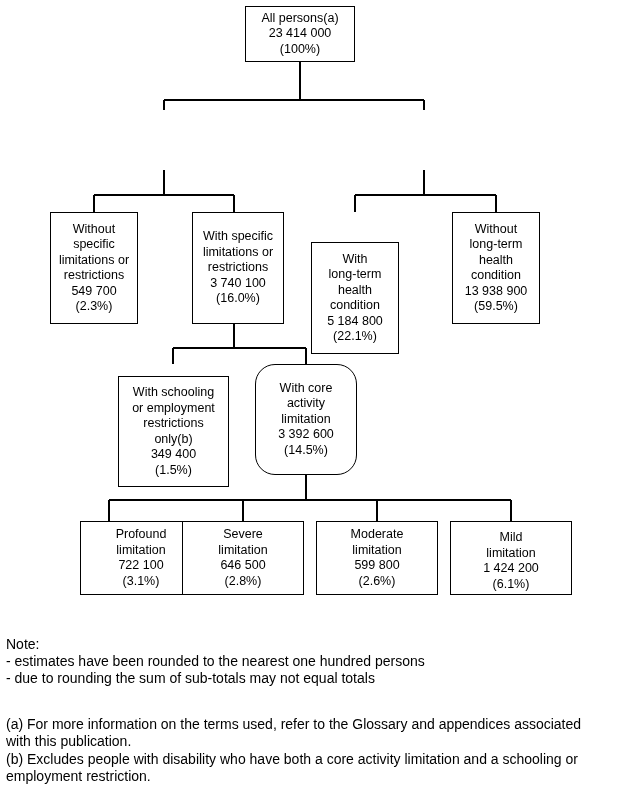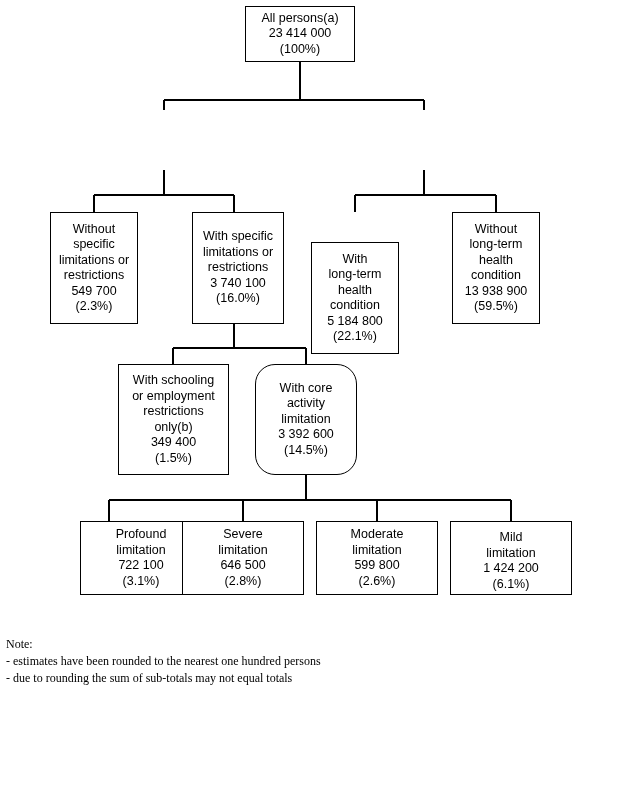--- a/index.html
+++ b/index.html
@@ -47,23 +47,22 @@
   }
   .node-label {
     white-space: pre-line;
   }
   .node-count, .node-pct {
     white-space: nowrap;
   }
   .notes-block {
     position: absolute;
     left: 6px;
-    font-size: 12px;
+    font-size: 14px;
     line-height: 17px;
-    font-family: Liberation Serif, serif;
   }
   #notes-primary { top: 636px; width: 600px; }
   #notes-footnotes { top: 716px; width: 586px; }
   .note-line { white-space: pre-wrap; }
   .footnote-line { margin-bottom: 1px; }
 </style>
 </head>
 <body>
 
 <div id="chart-canvas">
@@ -136,21 +135,21 @@
 
   <div class="node-box" style="left:452px; top:212px; width:88px; height:112px;">
     <div class="node-label">Without
 long-term
 health
 condition</div>
     <div class="node-count">13 938 900</div>
     <div class="node-pct">(59.5%)</div>
   </div>
 
-  <div class="node-box" style="left:118px; top:364px; width:111px; height:111px;">
+  <div class="node-box" style="left:118px; top:376px; width:111px; height:111px;">
     <div class="node-label">With schooling
 or employment
 restrictions
 only(b)</div>
     <div class="node-count">349 400</div>
     <div class="node-pct">(1.5%)</div>
   </div>
 
   <div class="node-box" style="left:255px; top:364px; width:102px; height:111px;border-radius:20px;">
     <div class="node-label">With core
@@ -190,13 +189,15 @@
 
 </div>
 
 <div class="notes-block" id="notes-primary">
   <div class="note-line">Note:</div>
   <div class="note-line">- estimates have been rounded to the nearest one hundred persons</div>
   <div class="note-line">- due to rounding the sum of sub-totals may not equal totals</div>
 </div>
 
 <div class="notes-block" id="notes-footnotes">
+  <div class="footnote-line">(a) For more information on the terms used, refer to the Glossary and appendices associated with this publication.</div>
+  <div class="footnote-line">(b) Excludes people with disability who have both a core activity limitation and a schooling or employment restriction.</div>
 </div>
 
 </body></html>

